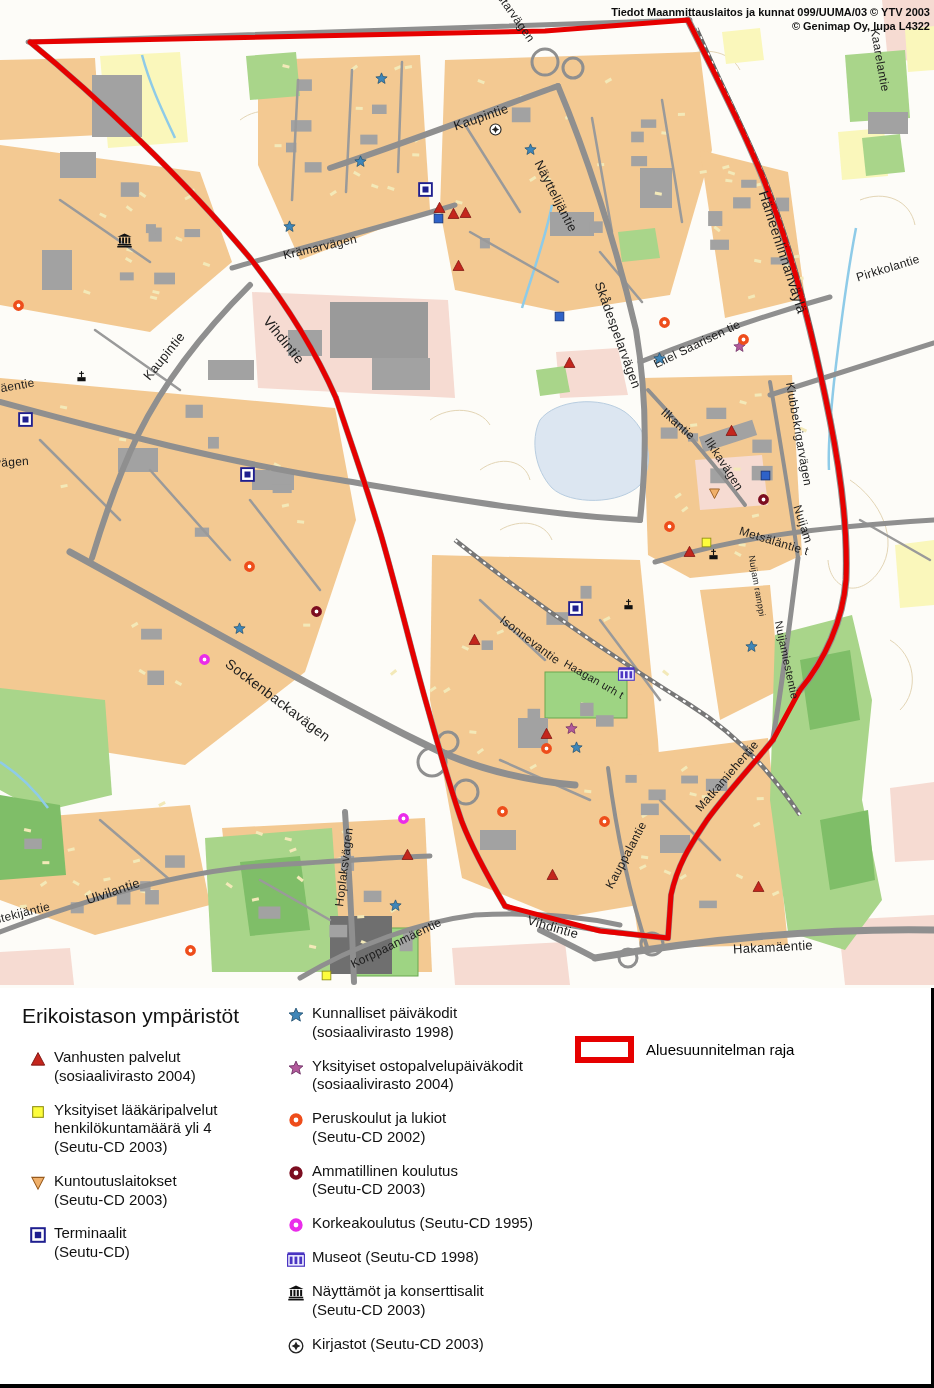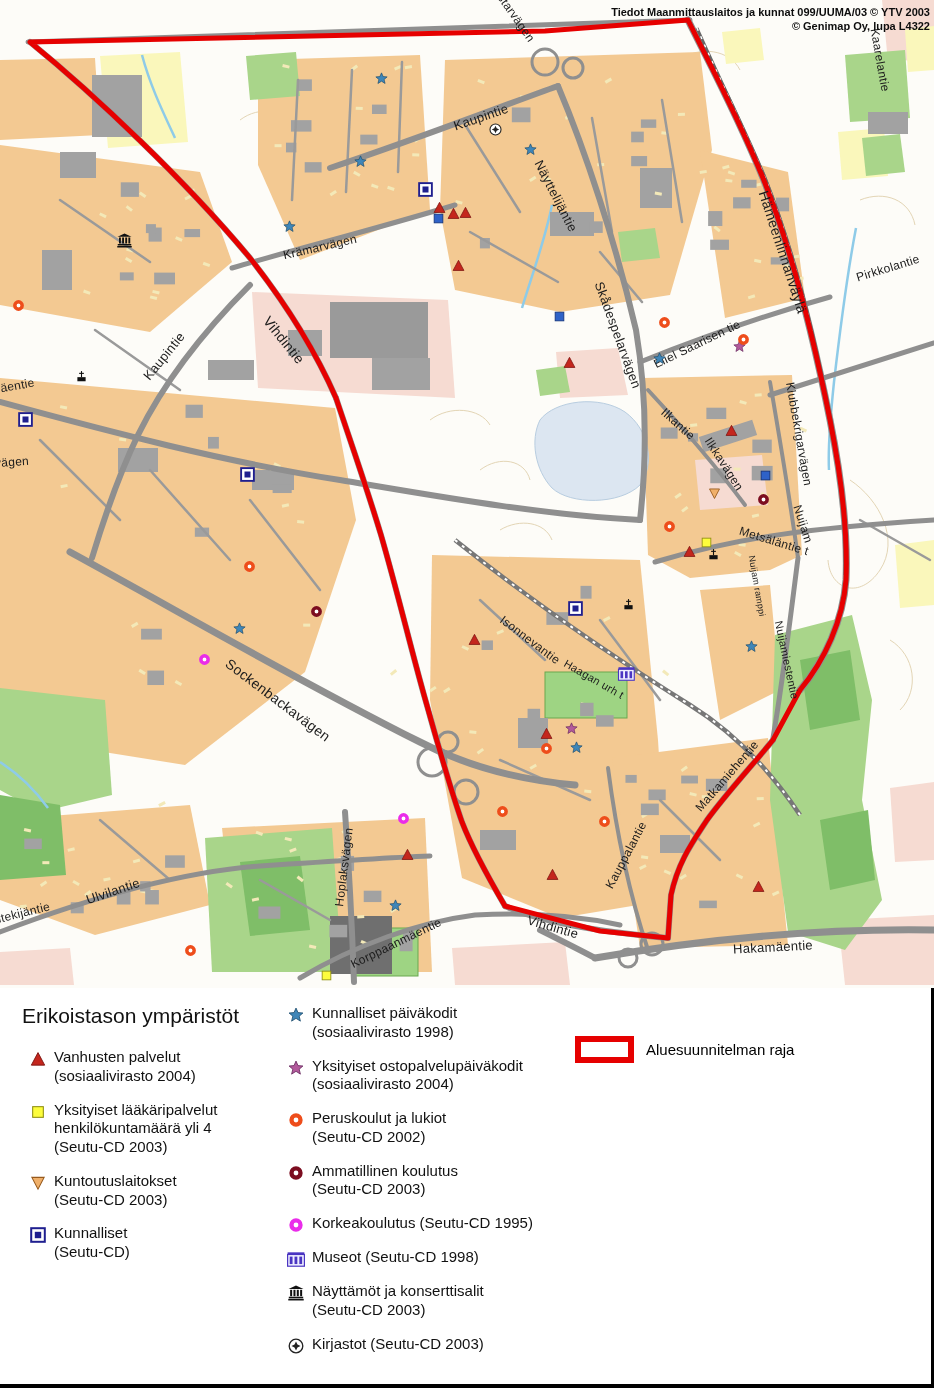--- a/index.html
+++ b/index.html
@@ -754,21 +754,21 @@
             <span class="llabel">Kuntoutuslaitokset
 (Seutu-CD 2003)</span>
           </div>
           <div class="litem">
             <span class="licon">
               <svg width="16" height="16" viewBox="0 0 12 12" style="display:block">
                 <rect x="0.9" y="0.9" width="10.2" height="10.2" fill="#ffffff" stroke="#1f1f8f" stroke-width="1.5"></rect>
                 <rect x="3.6" y="3.6" width="4.8" height="4.8" fill="#1f1f8f"></rect>
               </svg>
             </span>
-            <span class="llabel">Kunnalliset
+            <span class="llabel">Terminaalit
 (Seutu-CD)</span>
           </div>
         </div>
     </div>
     <div class="lcol col2">
       <div class="litems" id="legend-other">
           <div class="litem">
             <span class="licon">
               <svg width="16" height="16" viewBox="0 0 12 12" style="display:block">
                 <polygon points="6,0.8 7.5,4.2 11.2,4.5 8.4,6.9 9.3,10.6 6,8.5 2.7,10.6 3.6,6.9 0.8,4.5 4.5,4.2" fill="#3f86b8" stroke="#1b4a6b" stroke-width="0.6"></polygon>

